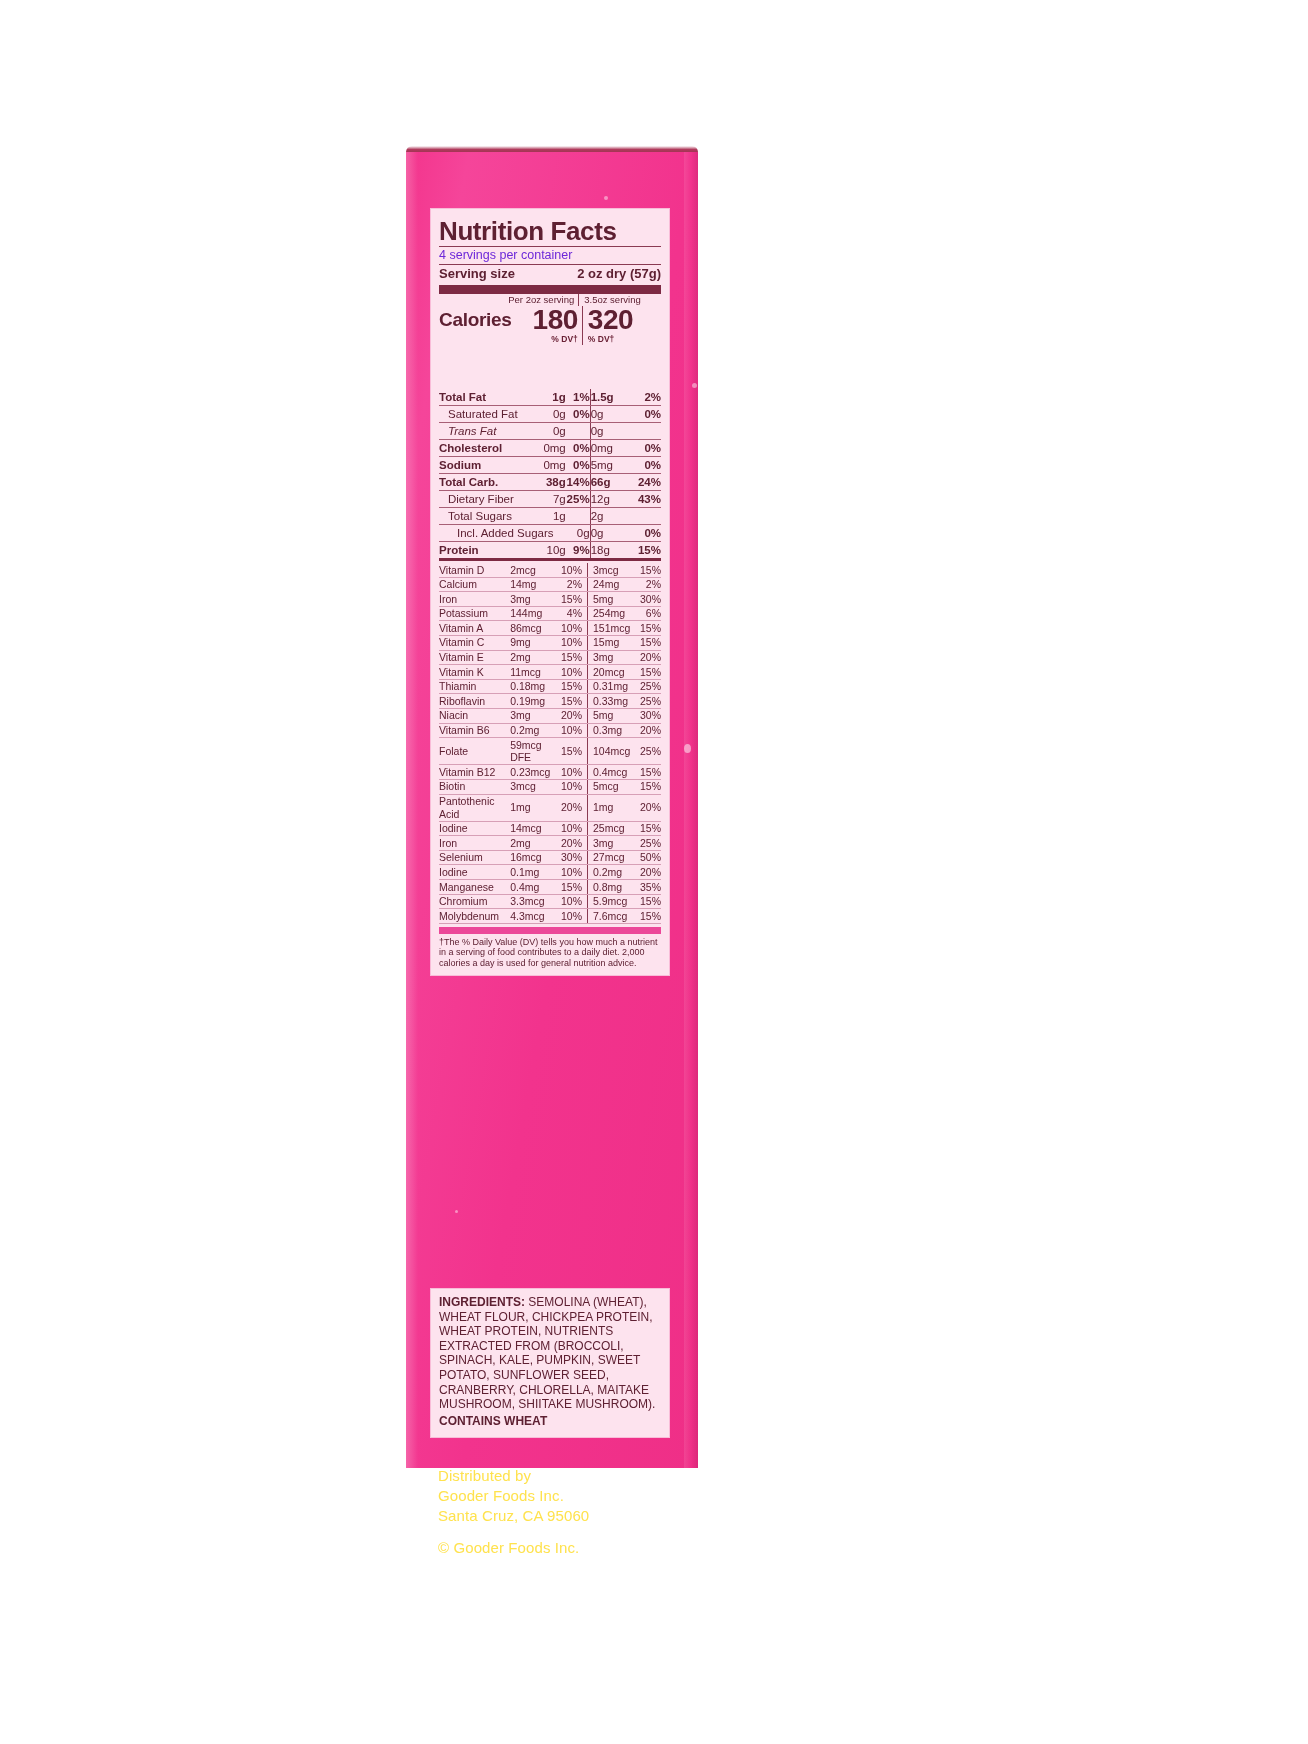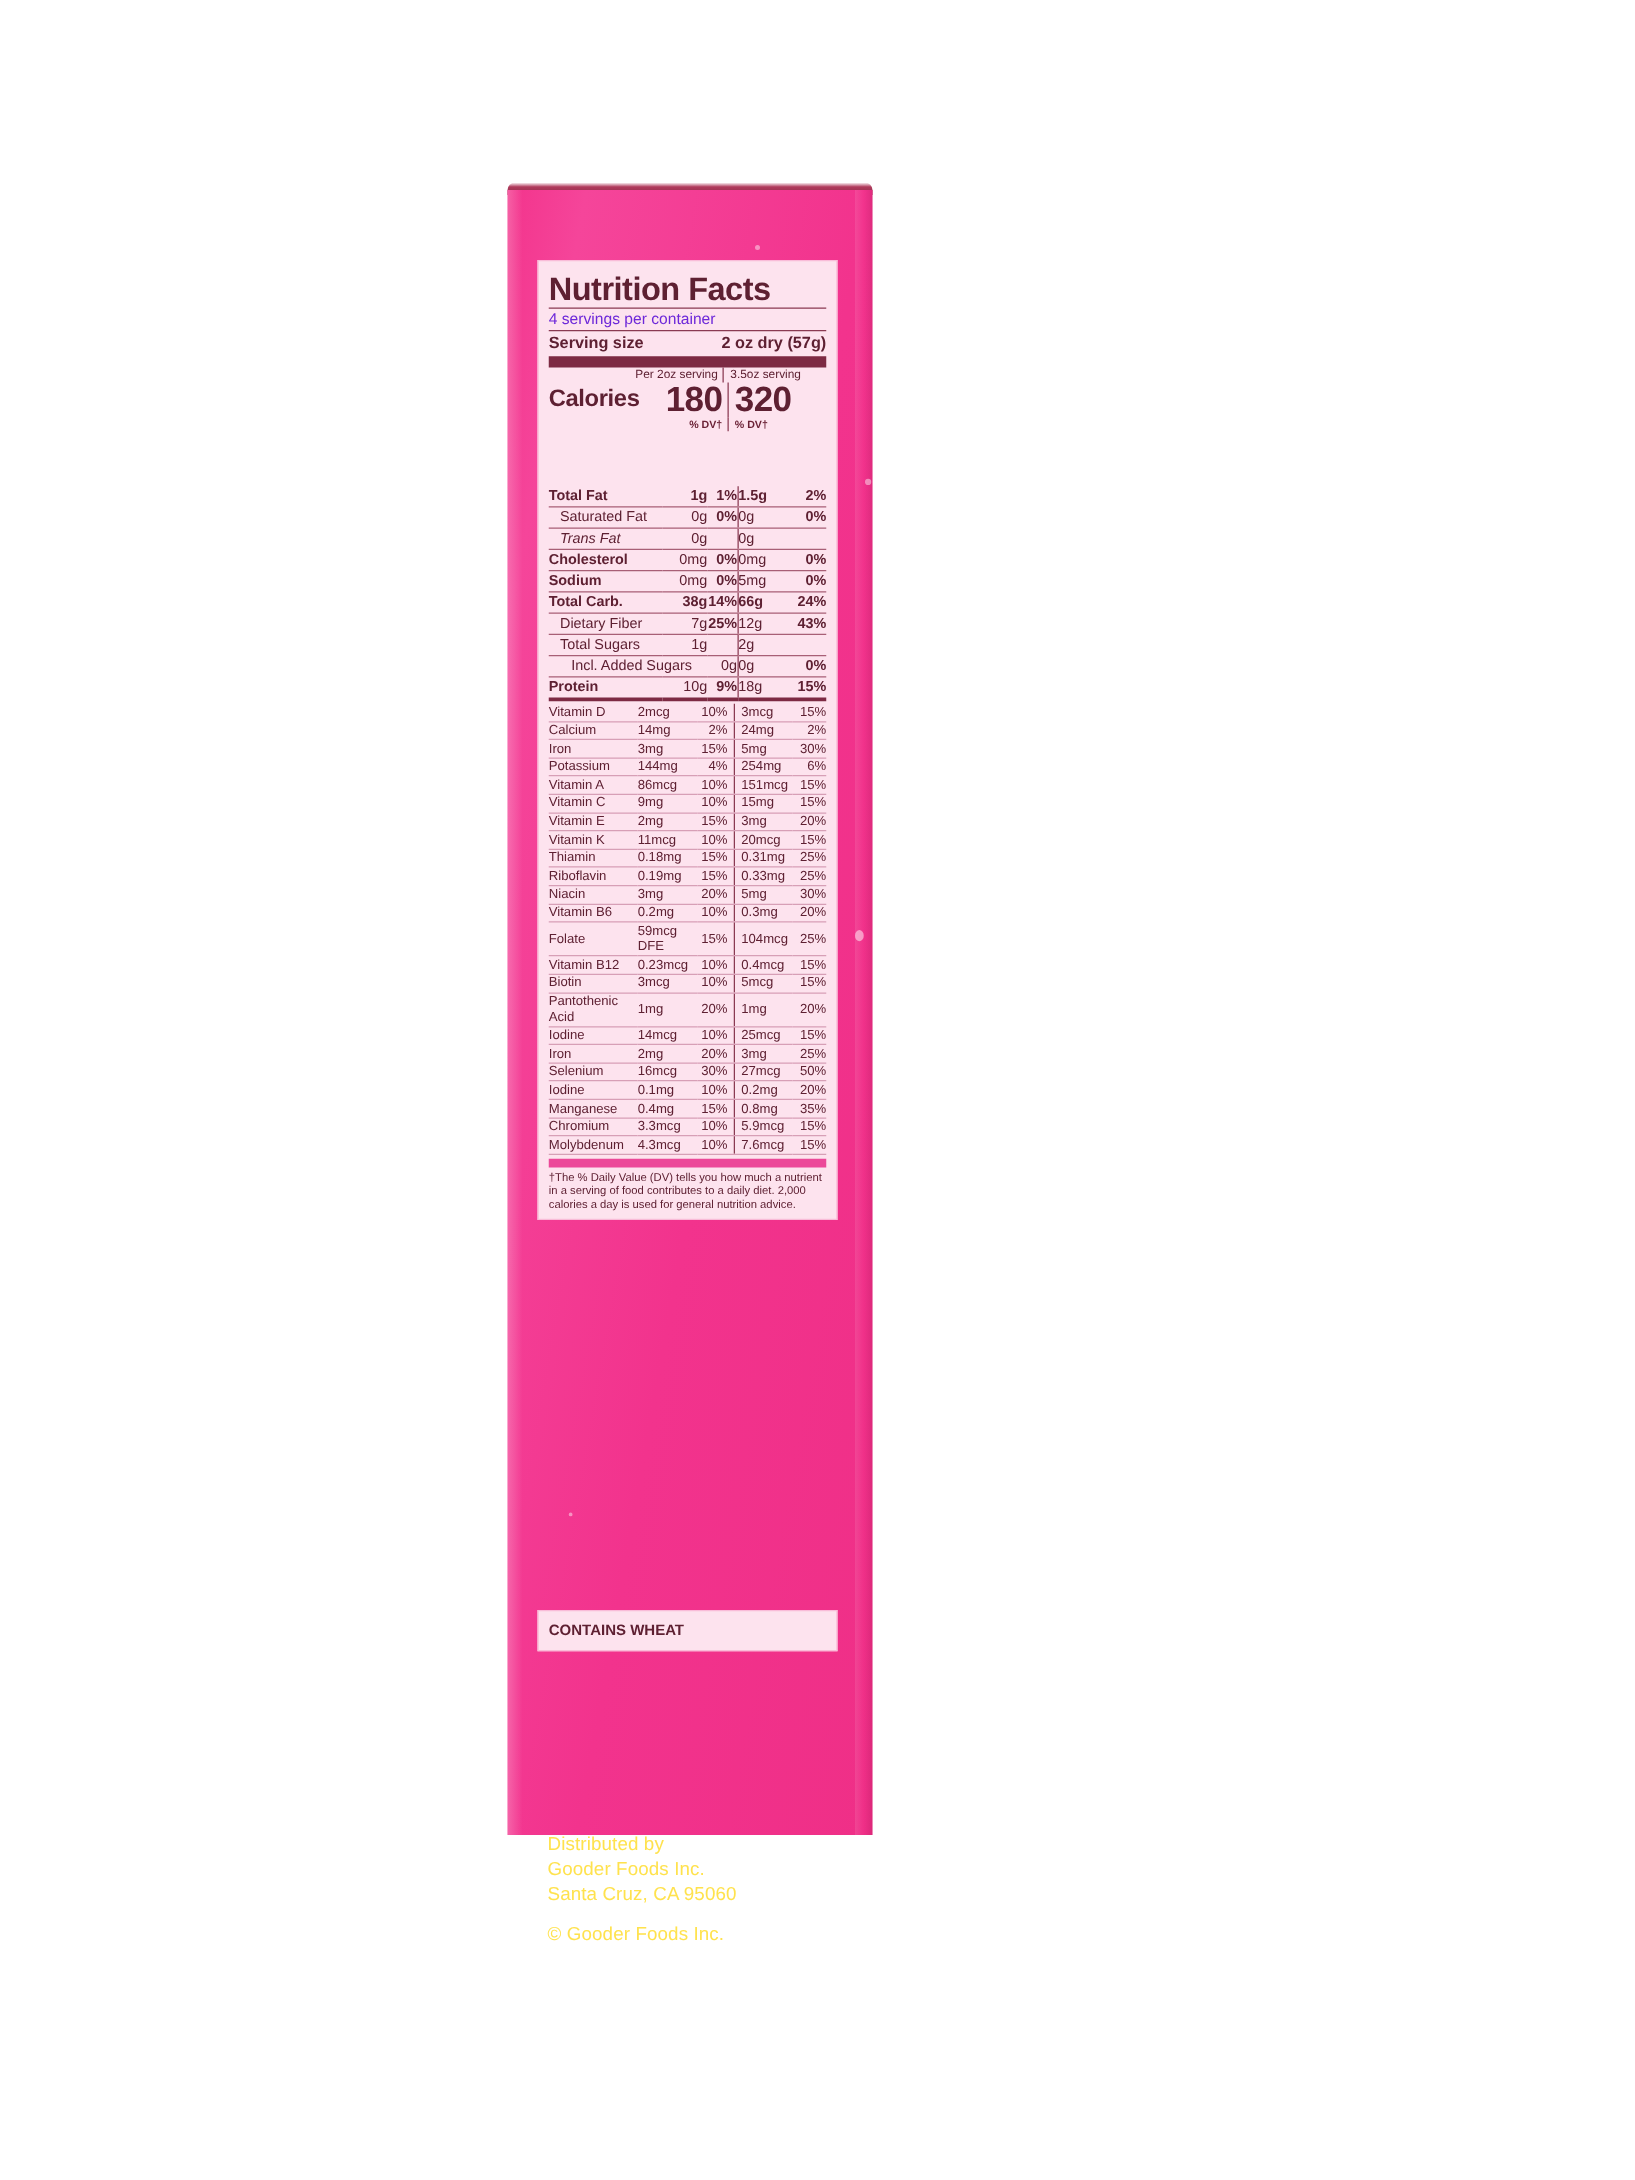--- a/index.html
+++ b/index.html
@@ -496,20 +496,23 @@
           <td class="vamt2">7.6mcg</td>
           <td class="vdv2">15%</td>
         </tr>
     </tbody>
   </table>
 
   <div class="footnote">†The % Daily Value (DV) tells you how much a nutrient in a serving of  food contributes to a daily diet. 2,000 calories a day is used for general nutrition advice.</div>
 </div>
 
 <div id="ingredients-panel">
+  <div class="ing-text">
+    <b>INGREDIENTS:</b><span> SEMOLINA (WHEAT), WHEAT FLOUR, CHICKPEA PROTEIN, WHEAT PROTEIN, NUTRIENTS EXTRACTED FROM (BROCCOLI, SPINACH, KALE, PUMPKIN, SWEET POTATO, SUNFLOWER SEED, CRANBERRY, CHLORELLA, MAITAKE MUSHROOM, SHIITAKE MUSHROOM).</span>
+  </div>
   <div class="contains">CONTAINS WHEAT</div>
 </div>
 
 <div id="distributor">
   <div>Distributed by</div>
   <div>Gooder Foods Inc.</div>
   <div>Santa Cruz, CA 95060</div>
   <div class="copy">© Gooder Foods Inc.</div>
 </div>
 

